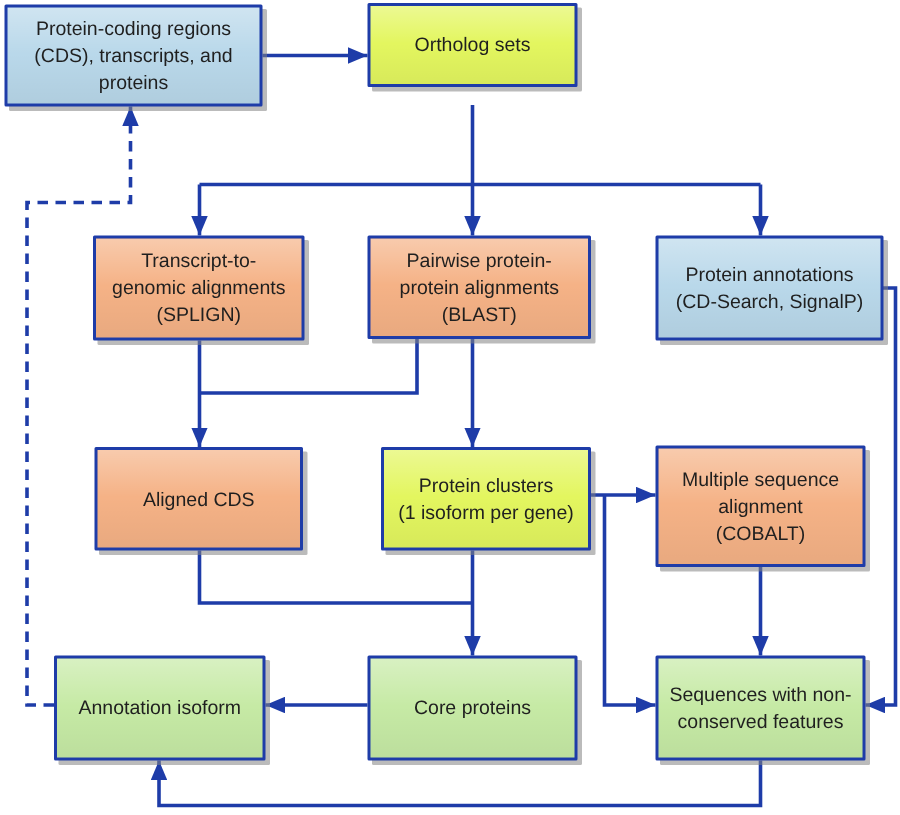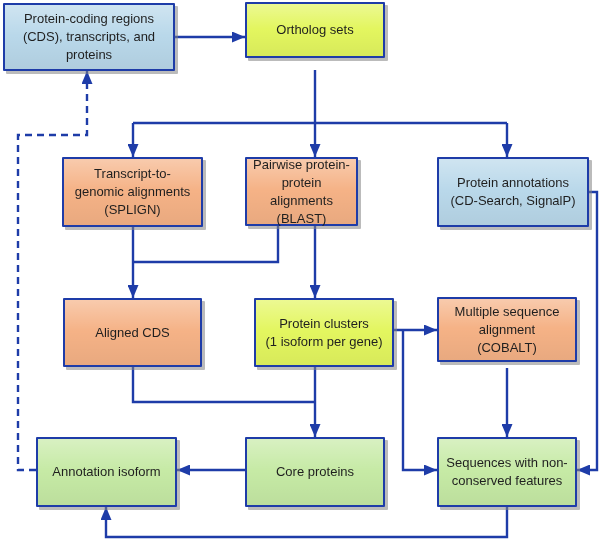--- a/index.html
+++ b/index.html
@@ -99,41 +99,41 @@
   <div class="node yellow" style="left:245px;top:2px;width:140px;height:56px">
     <span class="lbl">Ortholog sets</span>
   </div>
 
   <div class="node salmon" style="left:62px;top:157px;width:141px;height:70px">
     <span class="lbl">Transcript-to-
 genomic alignments
 (SPLIGN)</span>
   </div>
 
-  <div class="node salmon" style="left:245px;top:157px;width:113px;height:69px">
+  <div class="node salmon" style="left:245px;top:157px;width:149px;height:69px">
     <span class="lbl">Pairwise protein-
 protein alignments
 (BLAST)</span>
   </div>
 
   <div class="node blue" style="left:437px;top:157px;width:152px;height:70px">
     <span class="lbl">Protein annotations
 (CD-Search, SignalP)</span>
   </div>
 
   <div class="node salmon" style="left:63px;top:298px;width:139px;height:69px">
     <span class="lbl">Aligned CDS</span>
   </div>
 
   <div class="node yellow" style="left:254px;top:298px;width:140px;height:69px">
     <span class="lbl">Protein clusters
 (1 isoform per gene)</span>
   </div>
 
-  <div class="node salmon" style="left:437px;top:297px;width:140px;height:65px">
+  <div class="node salmon" style="left:437px;top:297px;width:140px;height:81px">
     <span class="lbl">Multiple sequence
 alignment
 (COBALT)</span>
   </div>
 
   <div class="node green" style="left:36px;top:437px;width:141px;height:70px">
     <span class="lbl">Annotation isoform</span>
   </div>
 
   <div class="node green" style="left:437px;top:437px;width:140px;height:70px">

